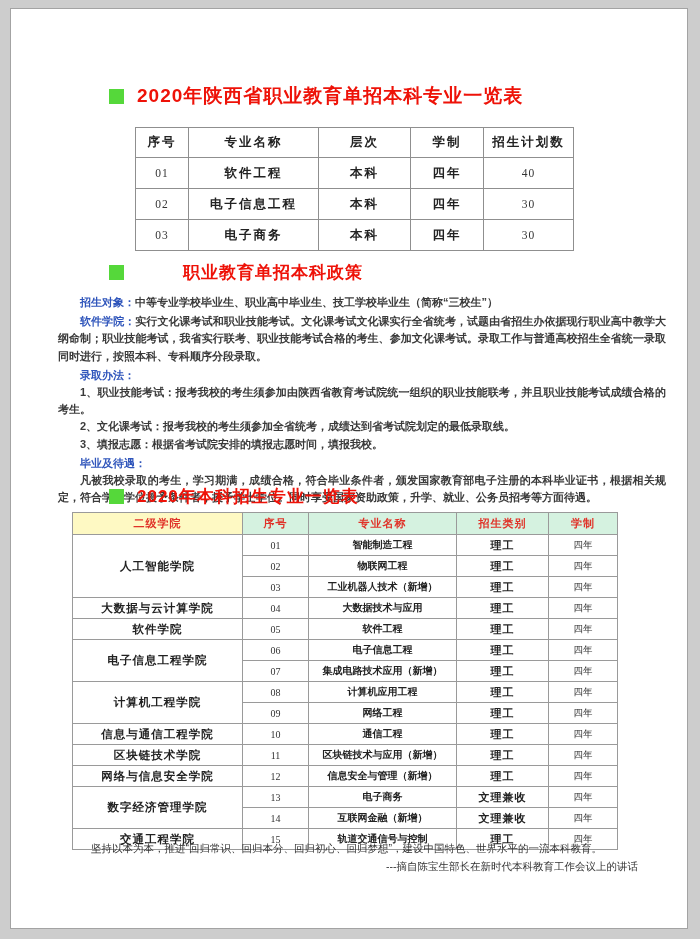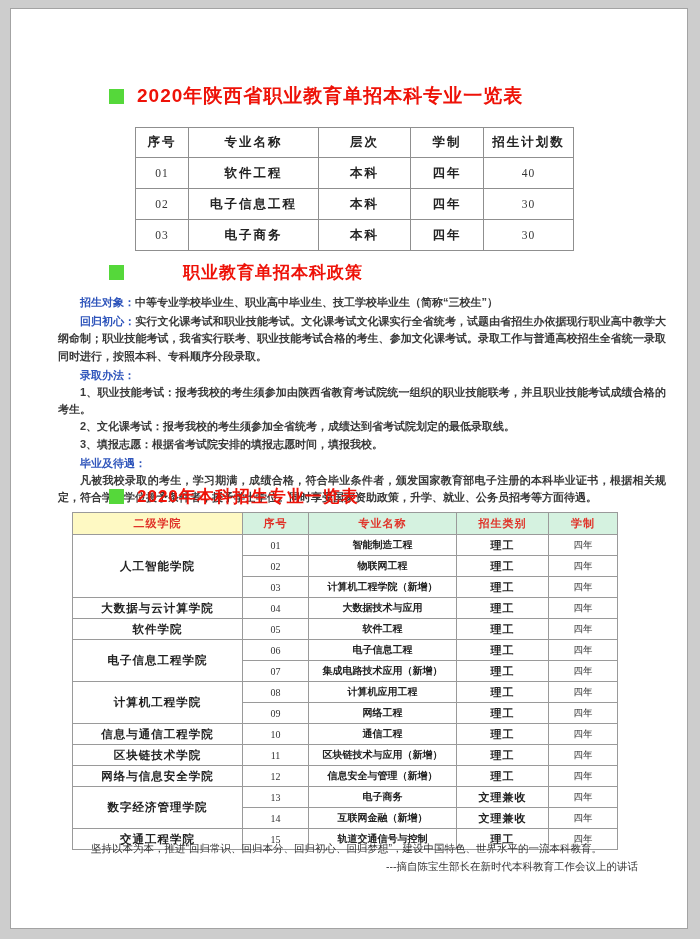--- a/index.html
+++ b/index.html
@@ -109,21 +109,21 @@
       </tbody>
   </table>
 
   <div class="sec-title" id="sec2">
     <span class="bullet" style="background: rgb(85, 216, 58);"></span>
     <span class="txt" style="color: rgb(238, 18, 8);">职业教育单招本科政策</span>
   </div>
 
   <div id="policy">
       <div class="para spaced"><span class="plabel" style="color: rgb(47, 85, 187);">招生对象：</span><span>中等专业学校毕业生、职业高中毕业生、技工学校毕业生（简称“三校生”）</span></div>
-      <div class="para spaced"><span class="plabel" style="color: rgb(47, 85, 187);">回归初心：</span><span>实行文化课考试和职业技能考试。文化课考试文化课实行全省统考，试题由省招生办依据现行职业高中教学大纲命制；职业技能考试，我省实行联考、职业技能考试合格的考生、参加文化课考试。录取工作与普通高校招生全省统一录取同时进行，按照本科、专科顺序分段录取。</span></div>
+      <div class="para spaced"><span class="plabel" style="color: rgb(47, 85, 187);">软件学院：</span><span>实行文化课考试和职业技能考试。文化课考试文化课实行全省统考，试题由省招生办依据现行职业高中教学大纲命制；职业技能考试，我省实行联考、职业技能考试合格的考生、参加文化课考试。录取工作与普通高校招生全省统一录取同时进行，按照本科、专科顺序分段录取。</span></div>
       <div class="para spaced"><span class="plabel" style="color: rgb(47, 85, 187);">录取办法：</span></div>
       <div class="para"><span>1、职业技能考试：报考我校的考生须参加由陕西省教育考试院统一组织的职业技能联考，并且职业技能考试成绩合格的考生。</span></div>
       <div class="para"><span>2、文化课考试：报考我校的考生须参加全省统考，成绩达到省考试院划定的最低录取线。</span></div>
       <div class="para"><span>3、填报志愿：根据省考试院安排的填报志愿时间，填报我校。</span></div>
       <div class="para spaced"><span class="plabel" style="color: rgb(47, 85, 187);">毕业及待遇：</span></div>
       <div class="para"><span>凡被我校录取的考生，学习期满，成绩合格，符合毕业条件者，颁发国家教育部电子注册的本科毕业证书，根据相关规定，符合学士学位授予条件者，授予学士学位。同时享受国家资助政策，升学、就业、公务员招考等方面待遇。</span></div>
     </div>
 
   <div class="sec-title" id="sec3">
     <span class="bullet" style="background: rgb(85, 216, 58);"></span>
@@ -156,21 +156,21 @@
           <td class="years">四年</td>
         </tr>
         <tr>
           <td class="num">02</td>
           <td class="major">物联网工程</td>
           <td class="cat">理工</td>
           <td class="years">四年</td>
         </tr>
         <tr>
           <td class="num">03</td>
-          <td class="major">计算机工程学院（新增）</td>
+          <td class="major">工业机器人技术（新增）</td>
           <td class="cat">理工</td>
           <td class="years">四年</td>
         </tr>
         <tr>
           <td class="college" rowspan="1">大数据与云计算学院</td>
           <td class="num">04</td>
           <td class="major">大数据技术与应用</td>
           <td class="cat">理工</td>
           <td class="years">四年</td>
         </tr>

